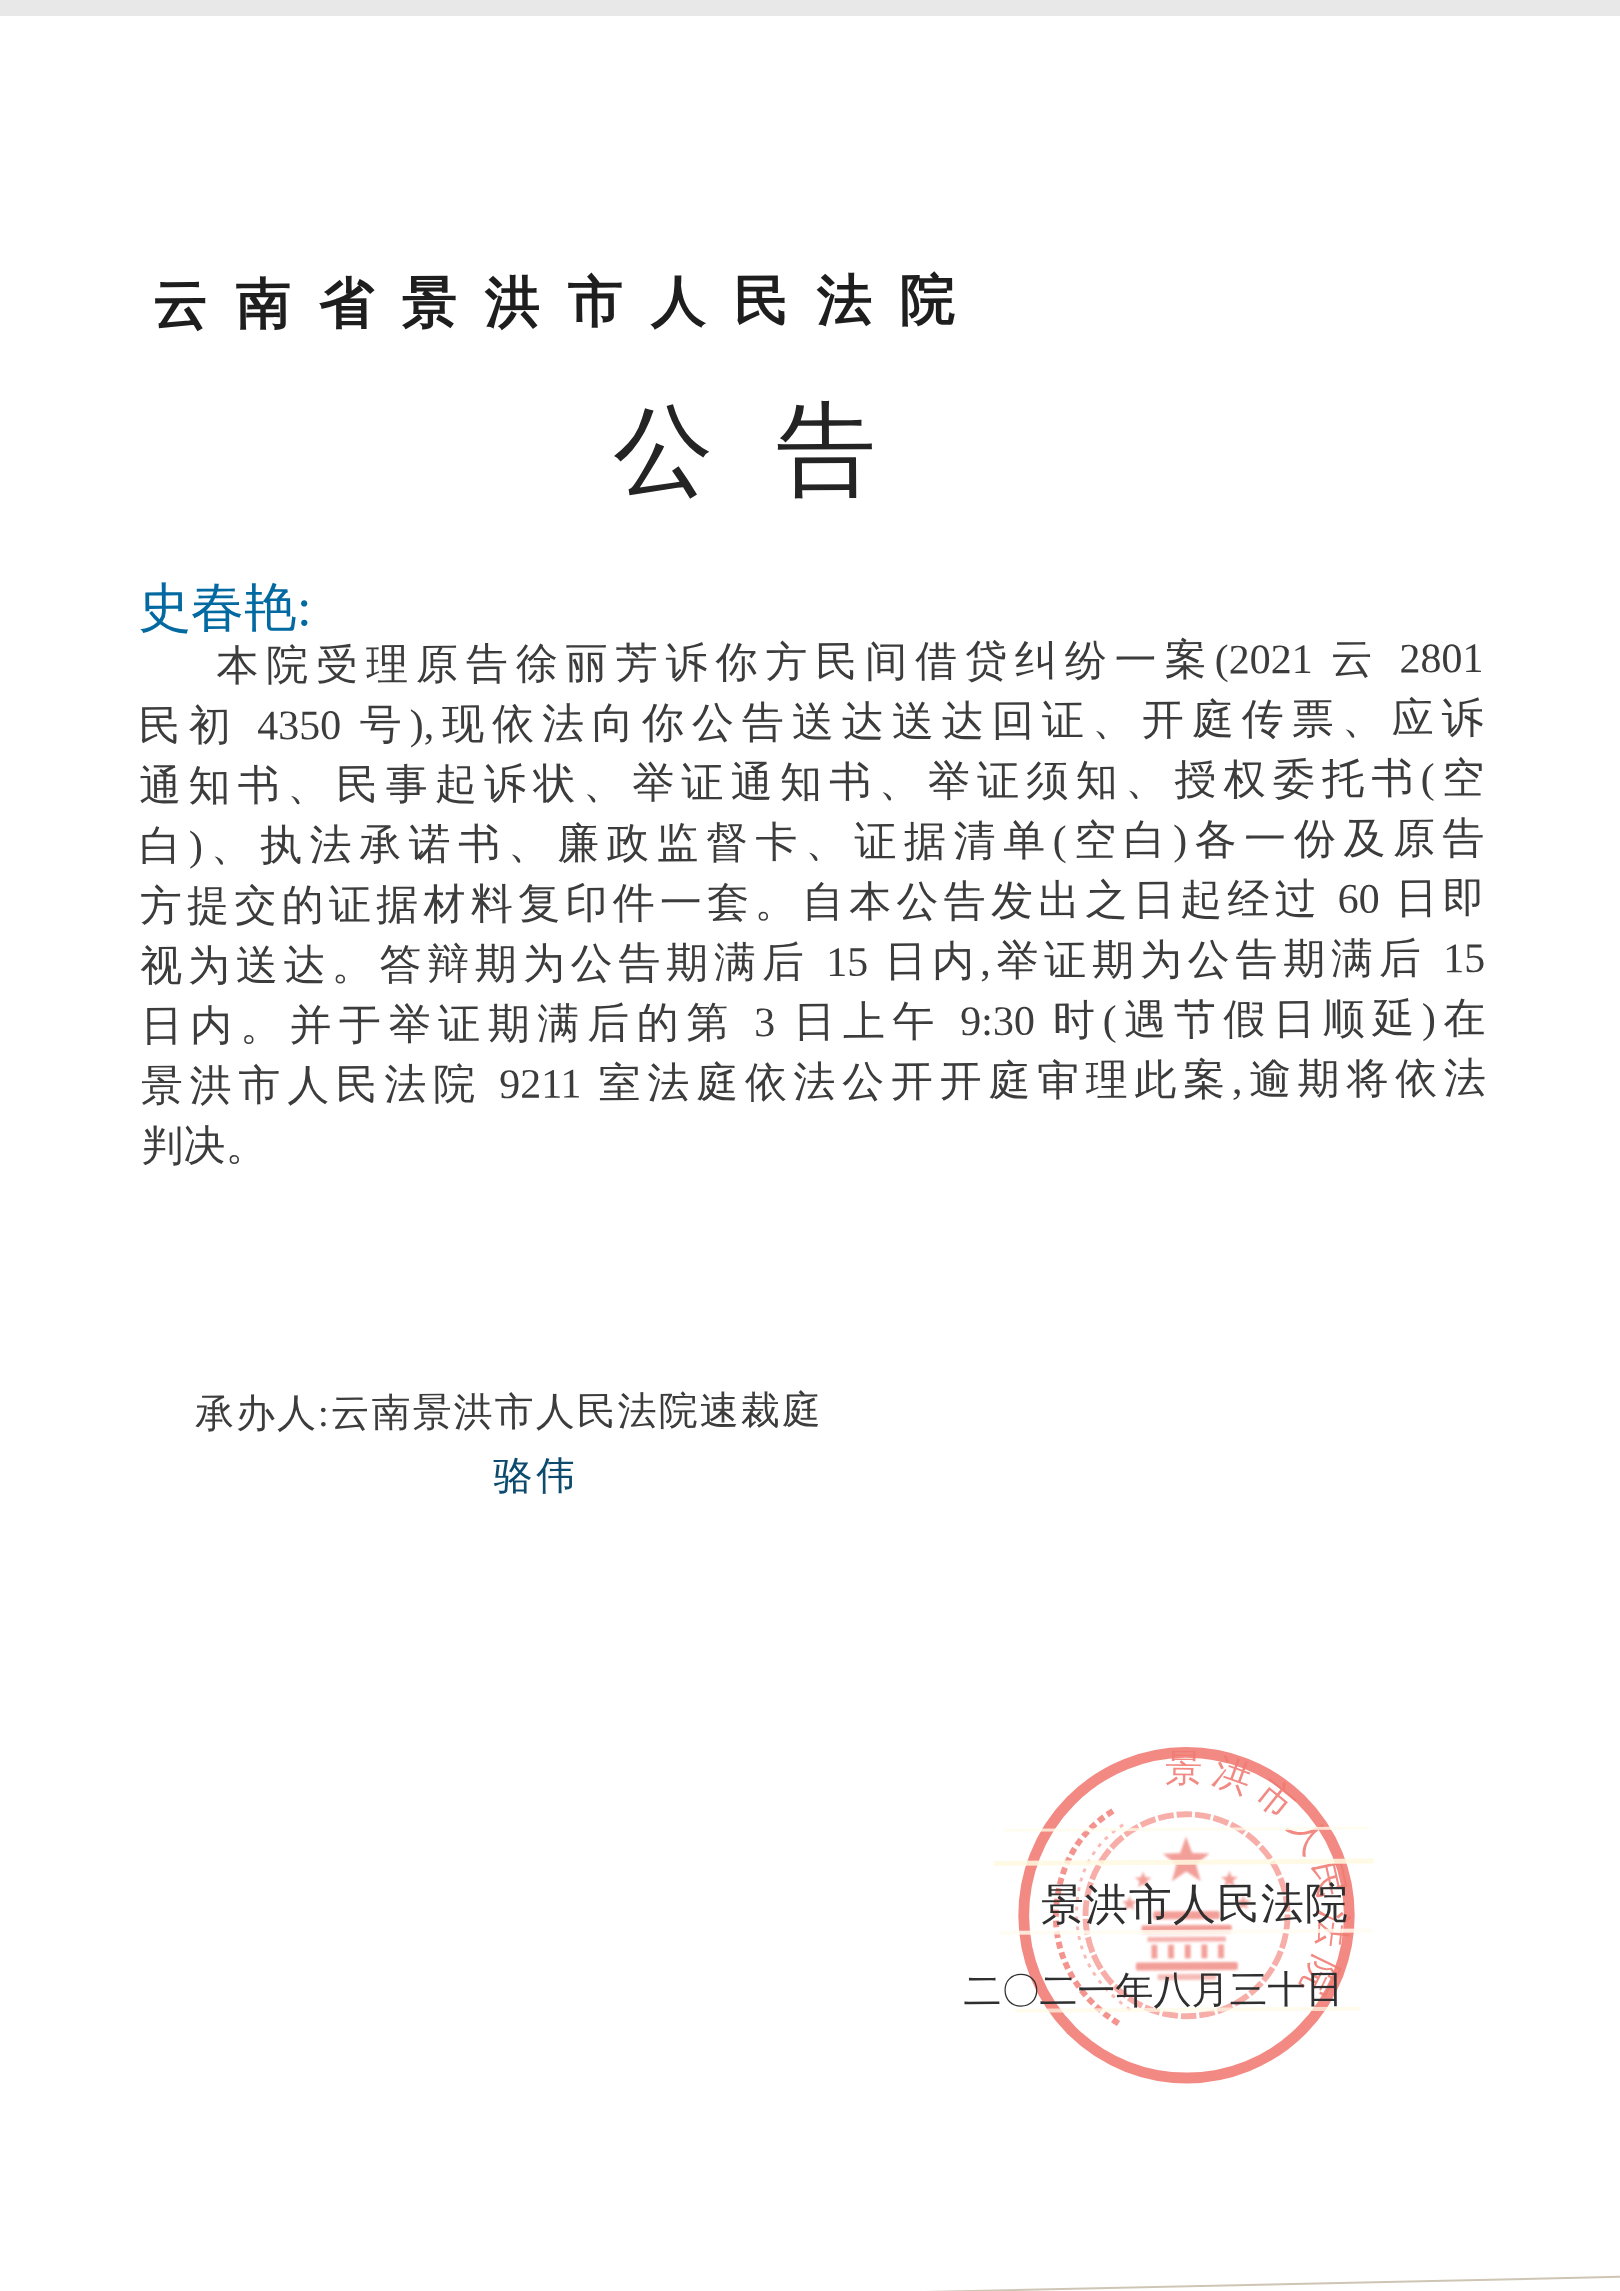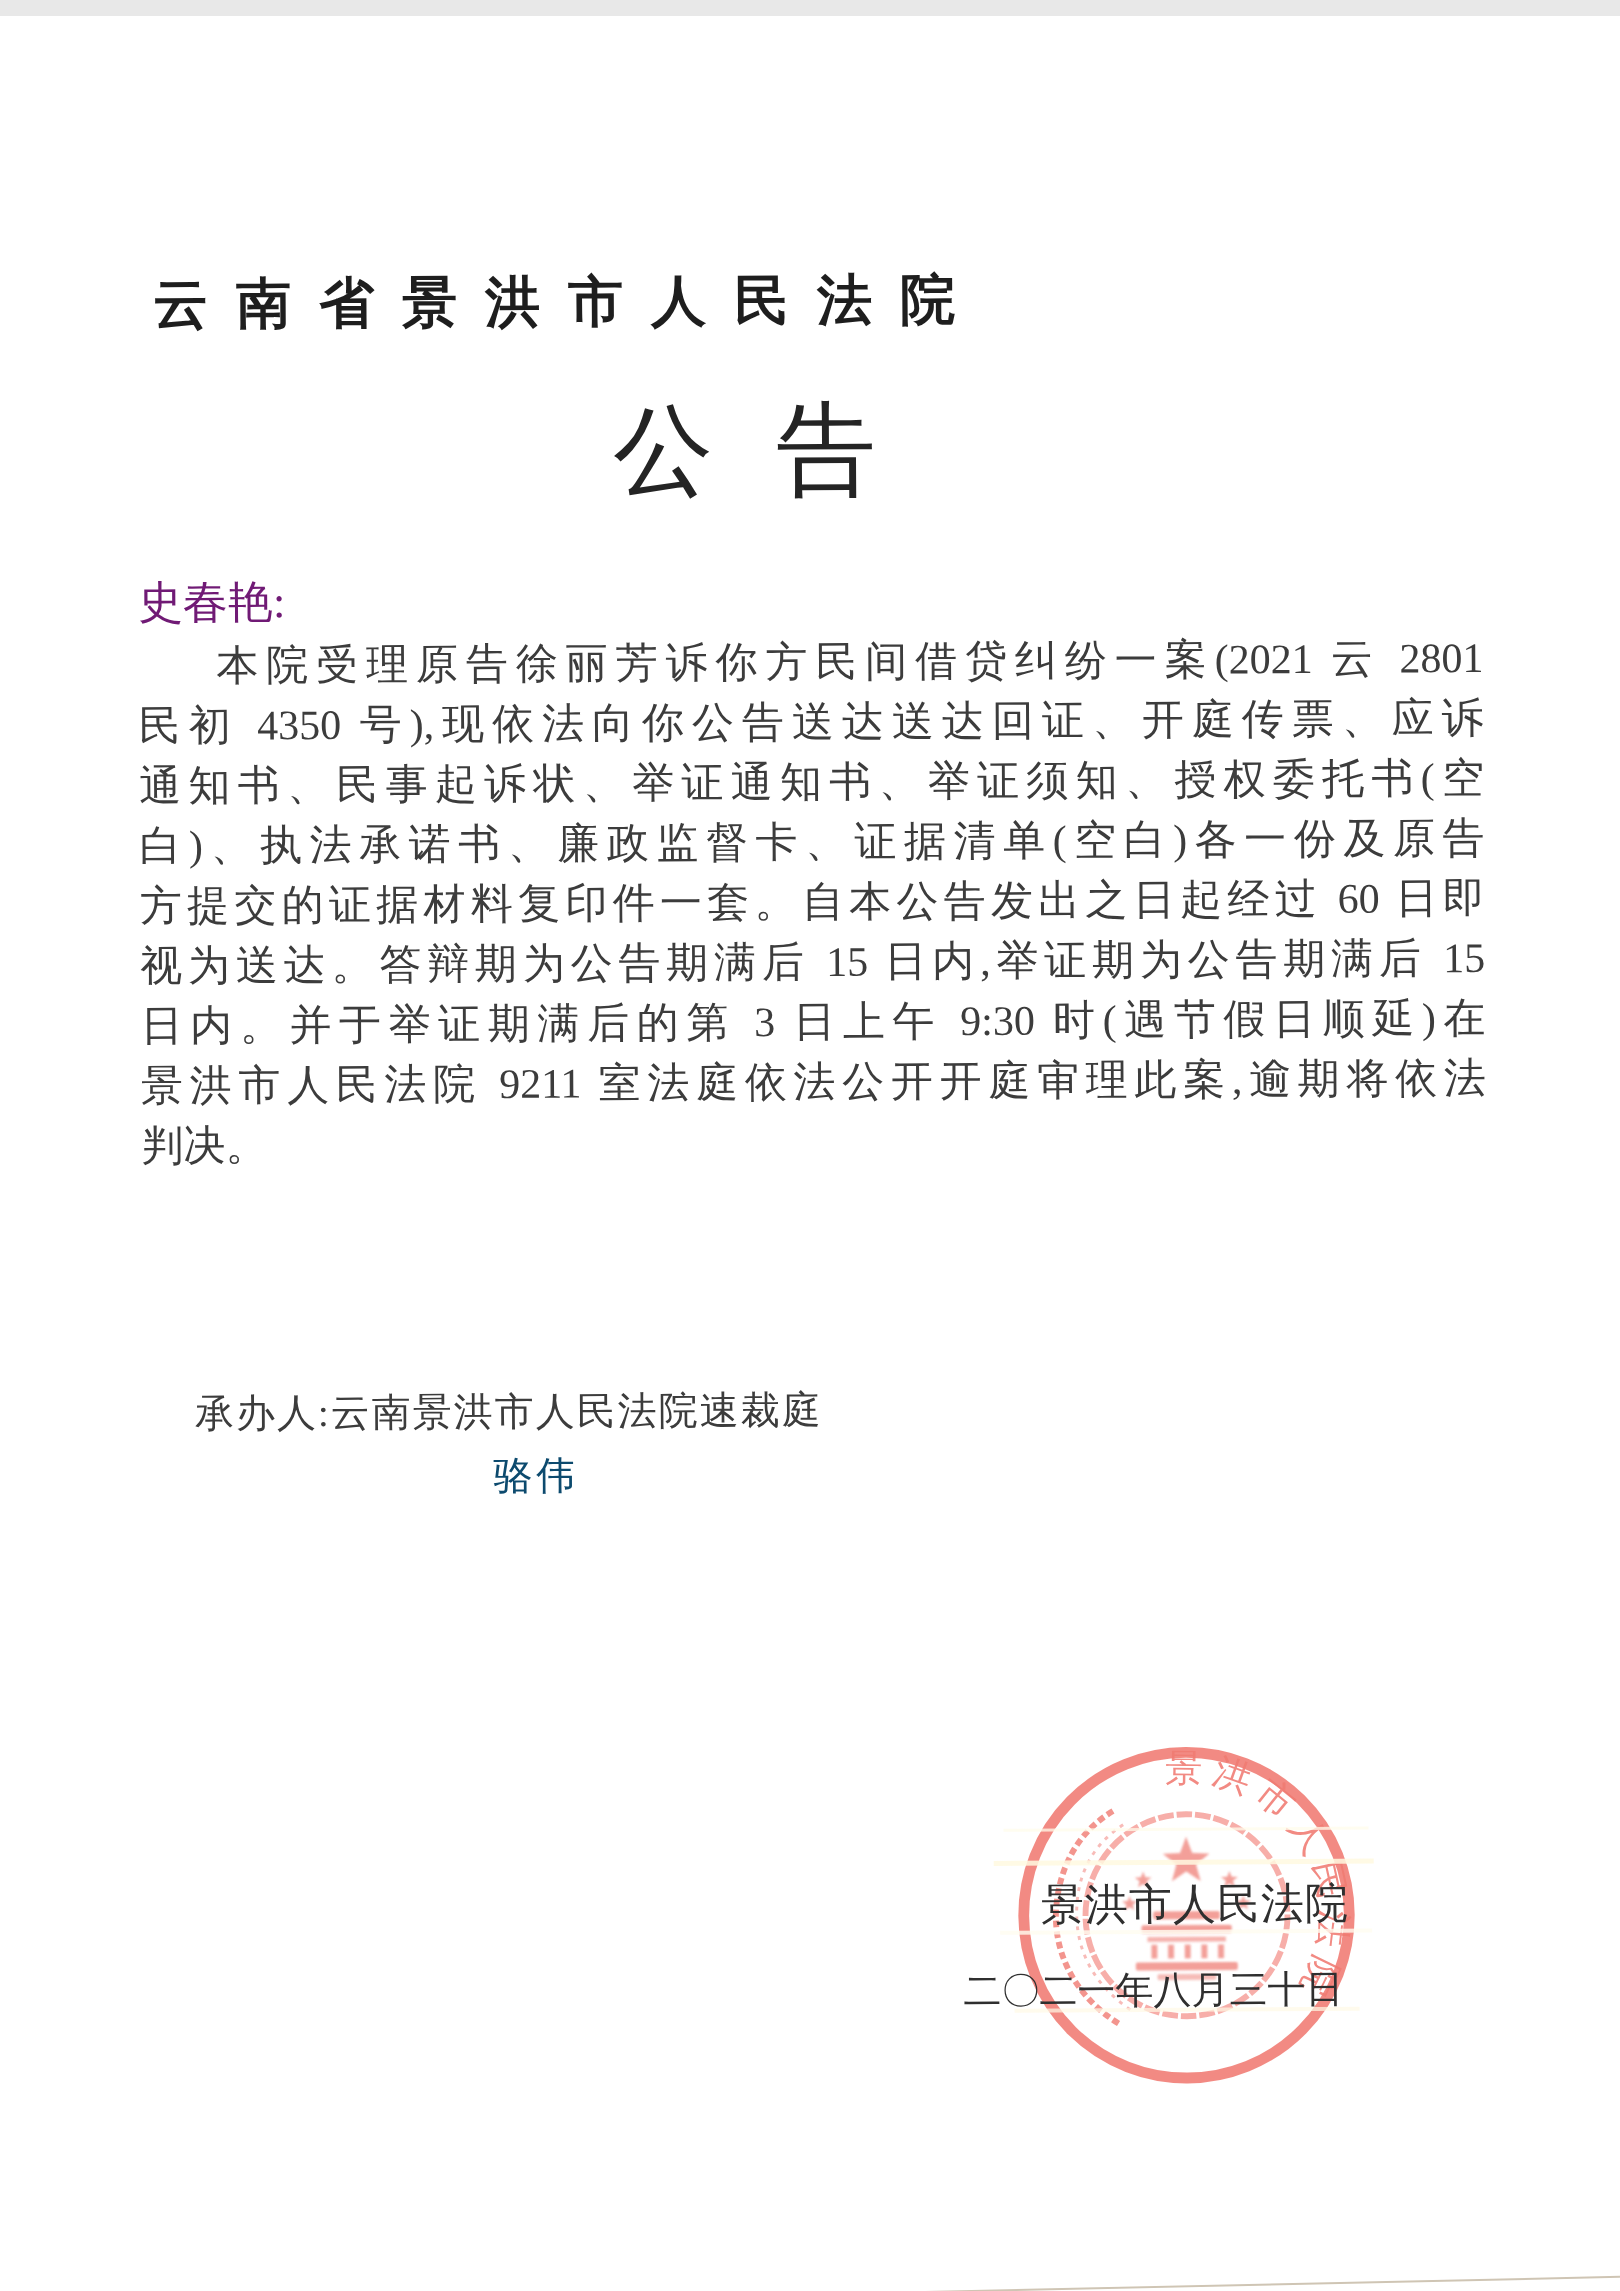--- a/index.html
+++ b/index.html
@@ -22,21 +22,21 @@
     font-size:55px;font-weight:700;color:#1e1e1e;
     letter-spacing:28px;white-space:nowrap;line-height:1.2;
   }
   .notice-title{
     position:absolute;left:616px;top:376px;
     font-size:100px;font-weight:400;color:#242424;
     letter-spacing:63px;white-space:nowrap;line-height:1.2;
   }
   .addressee{
     position:absolute;left:140px;top:555px;
-    font-size:45px;color:#701a75;white-space:nowrap;line-height:1.3;
+    font-size:53px;color:#0369a1;white-space:nowrap;line-height:1.3;
   }
   .body-block{
     position:absolute;left:140px;top:617px;width:1345px;
     font-size:42px;line-height:60px;color:#3c3c3c;
   }
   .bline{
     text-align:justify;
     text-align-last:justify;
     white-space:nowrap;
     height:60px;overflow:visible;

